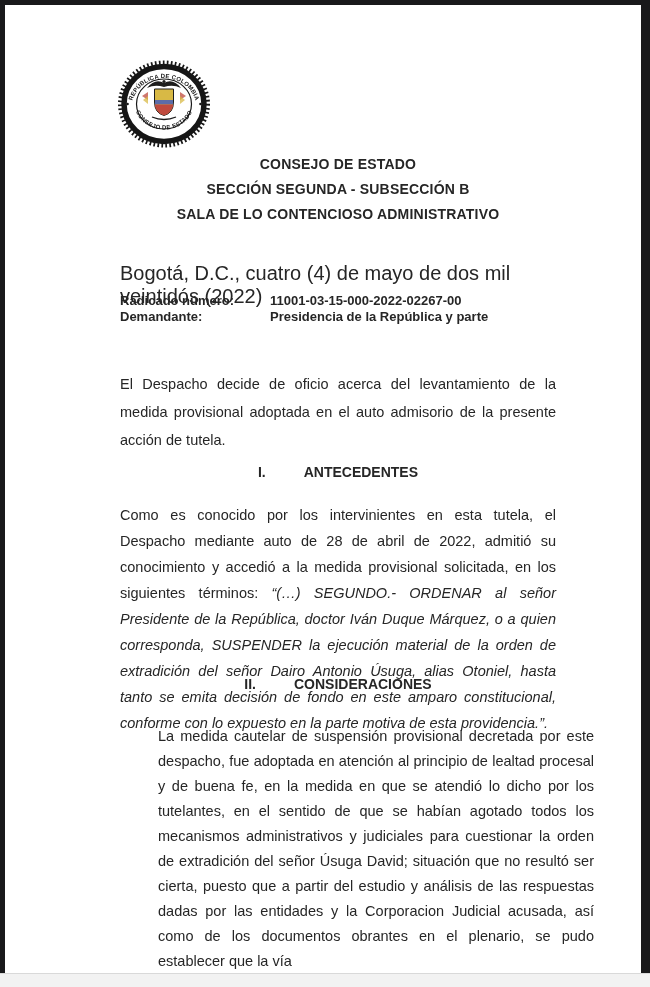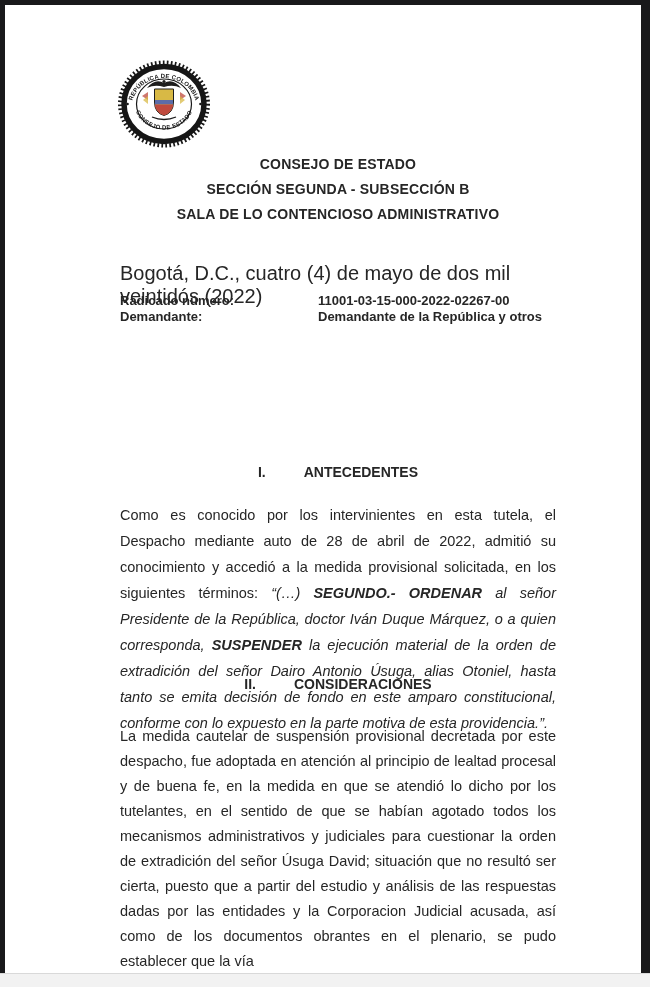--- a/index.html
+++ b/index.html
@@ -20,32 +20,32 @@
 
   .content{position:absolute;left:120px;width:436px;}
 
   .seal{position:absolute;left:118px;top:60px;width:92px;height:88px;}
 
   .doc-header{top:152px;text-align:center;font-weight:bold;font-size:14px;line-height:25px;letter-spacing:.2px;}
   .dateline{top:262px;font-size:20px;}
   .case-info{top:293px;font-size:13px;font-weight:bold;line-height:16px;}
   .case-row{display:flex;}
   .case-label{width:150px;flex:0 0 150px;}
-  .case-value{flex:1;margin-left:48px;}
+  .case-value{flex:1;}
 
   .para{text-align:justify;font-size:14.5px;}
   .intro-para{top:370px;line-height:28px;}
   .section-heading{font-weight:bold;font-size:14px;text-align:center;}
   .heading-1{top:452px;margin-top:12px;}
   .heading-2{top:676px;}
   .section-heading .numeral{display:inline-block;margin-right:38px;}
   .antecedentes-para{top:502px;line-height:26px;}
-  .consideraciones-para{top:724px;line-height:25px;}
+  .consideraciones-para{top:724px;line-height:25px;margin-left:38px;}
   .it{font-style:italic;}
-  .bit{font-style:italic;font-weight:bold;}
+  .bit{font-style:italic;font-weight:normal;}
 </style>
 </head>
 <body>
 
 <div class="screen">
 
   <div class="edge edge-top"></div>
   <div class="edge edge-left"></div>
   <div class="edge edge-right"></div>
   <div class="edge-bottom"></div>
@@ -97,24 +97,25 @@
 
   <div class="content dateline" style="position:absolute;">Bogotá, D.C., cuatro (4) de mayo de dos mil veintidós (2022)</div>
 
   <div class="content case-info" style="position:absolute;">
     <div class="case-row">
       <span class="case-label">Radicado número:</span>
       <span class="case-value">11001-03-15-000-2022-02267-00</span>
     </div>
     <div class="case-row">
       <span class="case-label">Demandante:</span>
-      <span class="case-value">Demandante de la República y otros</span>
+      <span class="case-value">Presidencia de la República y parte</span>
     </div>
   </div>
 
+  <div class="content para intro-para" style="position:absolute;">El Despacho decide de oficio acerca del levantamiento de la medida provisional adoptada en el auto admisorio de la presente acción de tutela.</div>
 
   <div class="content section-heading heading-1" style="position:absolute;">
     <span class="numeral">I.</span><span>ANTECEDENTES</span>
   </div>
 
   <div class="content para antecedentes-para" style="position:absolute;">
     <span>Como es conocido por los intervinientes en esta tutela, el Despacho mediante auto de 28 de abril de 2022, admitió su conocimiento y accedió a la medida provisional solicitada, en los siguientes términos: </span><span class="it">“(…) </span><span class="bit">SEGUNDO.- ORDENAR</span><span class="it"> al señor Presidente de la República, doctor Iván Duque Márquez, o a quien corresponda, </span><span class="bit">SUSPENDER</span><span class="it"> la ejecución material de la orden de extradición del señor Dairo Antonio Úsuga, alias Otoniel, hasta tanto se emita decisión de fondo en este amparo constitucional, conforme con lo expuesto en la parte motiva de esta providencia.”.</span>
   </div>
 
   <div class="content section-heading heading-2" style="position:absolute;">

